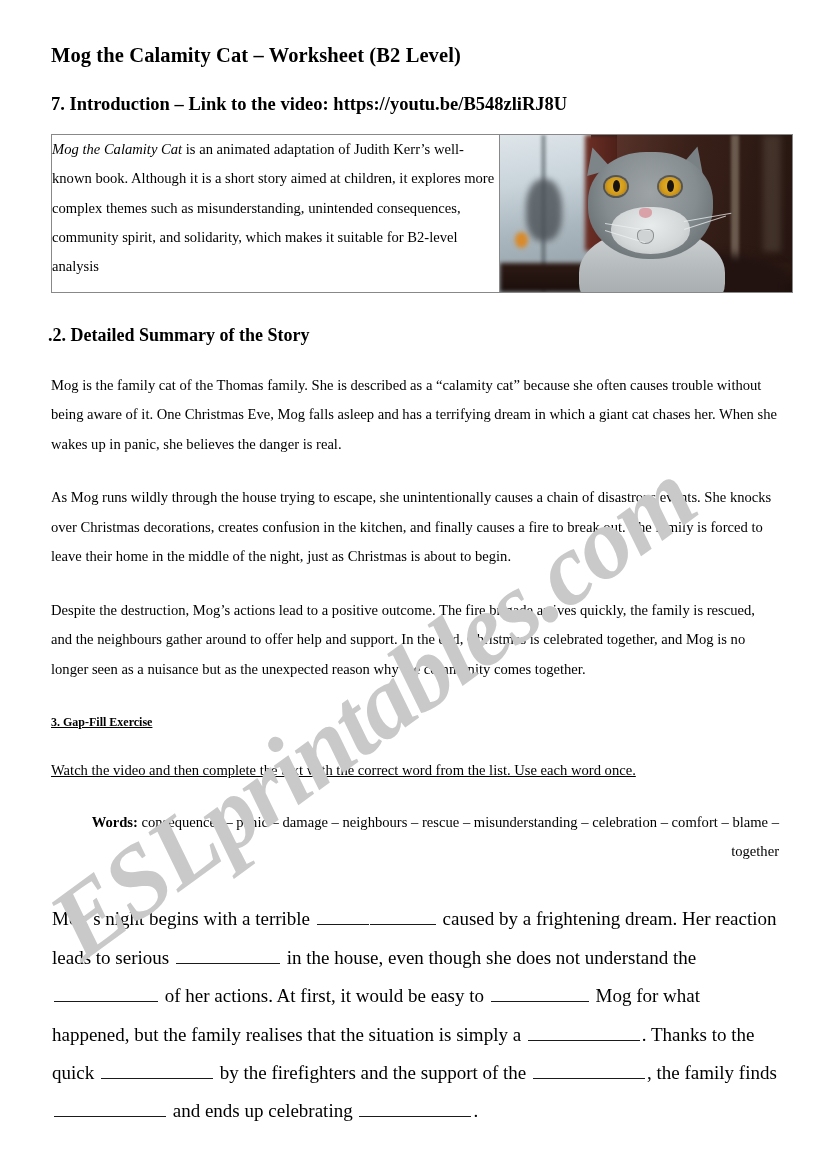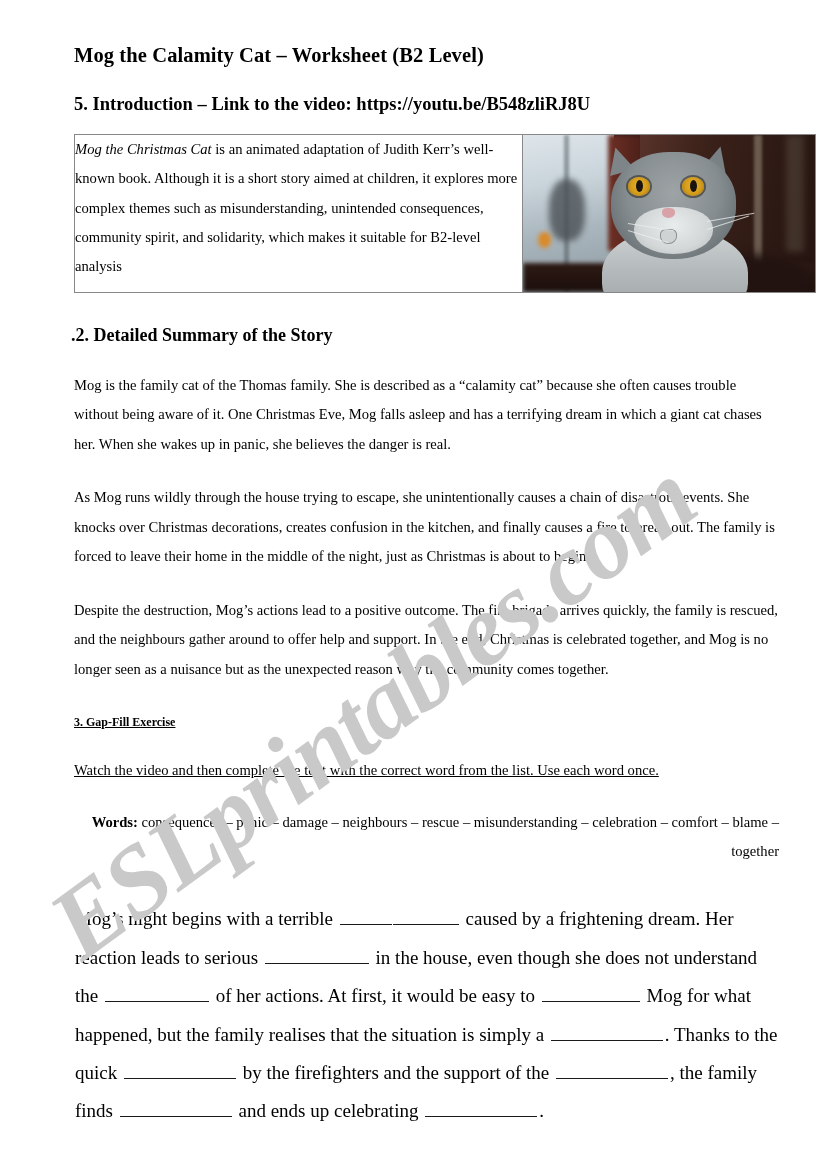--- a/index.html
+++ b/index.html
@@ -18,21 +18,21 @@
     height: 1161px;
     background: #ffffff;
     overflow: hidden;
     box-sizing: border-box;
   }
   .content {
     position: absolute;
     top: 0;
     left: 0;
     width: 821px;
-    padding: 30px 42px 0 74px;
+    padding: 30px 42px 0 51px;
     box-sizing: border-box;
     z-index: 2;
   }
 
   
   .doc-title {
     font-size: 20.5px;
     font-weight: bold;
     letter-spacing: 0.1px;
     margin: 12px 0 0 0;
@@ -352,29 +352,29 @@
 
 <div id="page">
 
   <div class="watermark">ESLprintables.com</div>
 
   <div class="content">
 
     <h1 class="doc-title">Mog the Calamity Cat – Worksheet (B2 Level)</h1>
 
     <h2 class="section-heading">
-      <span>5. Introduction – Link to the video:</span>
+      <span>7. Introduction – Link to the video:</span>
       <span class="url-part">https://youtu.be/B548zliRJ8U</span>
     </h2>
 
     <table class="intro-table">
       <tbody>
           <tr>
         <td class="cell-text">
-          <p class="intro-paragraph"><i>Mog the Christmas Cat</i><span> is an animated adaptation of Judith Kerr’s well-known book. Although it is a short story aimed at children, it explores more complex themes such as misunderstanding, unintended consequences, community spirit, and solidarity, which makes it suitable for B2-level analysis</span></p>
+          <p class="intro-paragraph"><i>Mog the Calamity Cat</i><span> is an animated adaptation of Judith Kerr’s well-known book. Although it is a short story aimed at children, it explores more complex themes such as misunderstanding, unintended consequences, community spirit, and solidarity, which makes it suitable for B2-level analysis</span></p>
         </td>
         <td class="cell-image">
           <div class="photo">
             <div class="ph-window"></div>
             <div class="ph-window-bar"></div>
             <div class="ph-blob-dark"></div>
             <div class="ph-amber"></div>
             <div class="ph-frame-left"></div>
             <div class="ph-wall"></div>
             <div class="ph-door-strip"></div>

